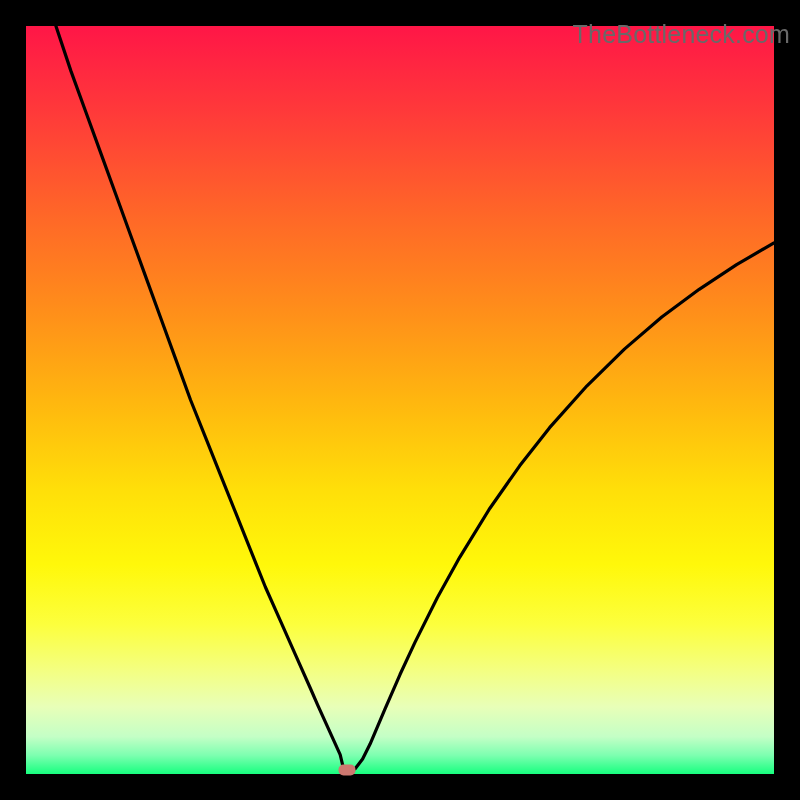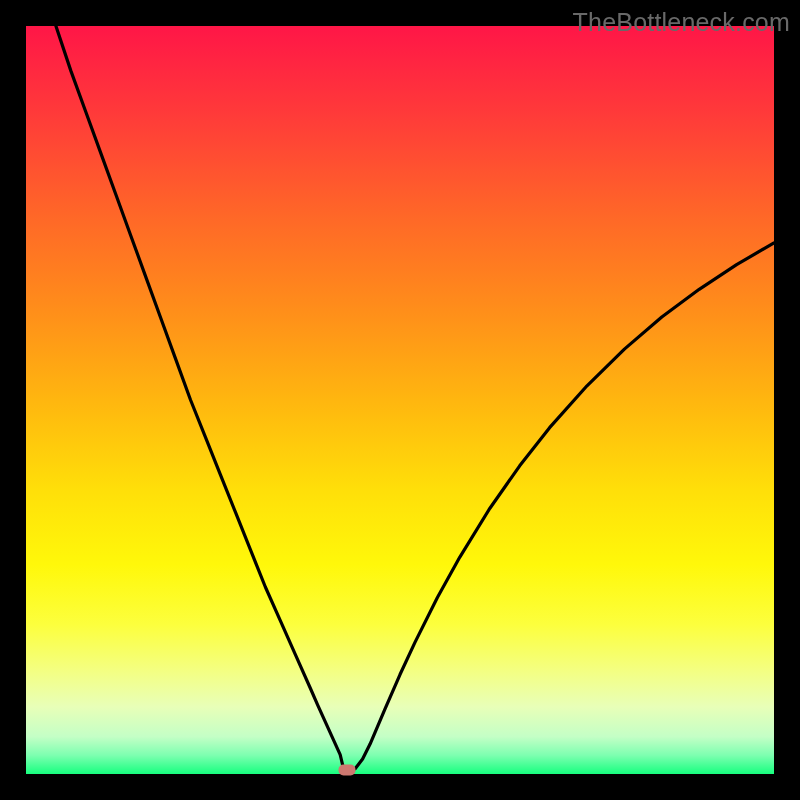--- a/index.html
+++ b/index.html
@@ -20,21 +20,21 @@
   .plot-area {
     position: absolute;
     left: 26px;
     top: 26px;
     width: 748px;
     height: 748px;
     
   }
   .watermark {
     position: absolute;
-    top: 8px;
+    top: 20px;
     right: 10px;
     color: #696969;
     font-size: 25px;
     font-weight: 400;
     letter-spacing: 0.2px;
     user-select: none;
   }
   svg.curve {
     position: absolute;
     left: 0;

